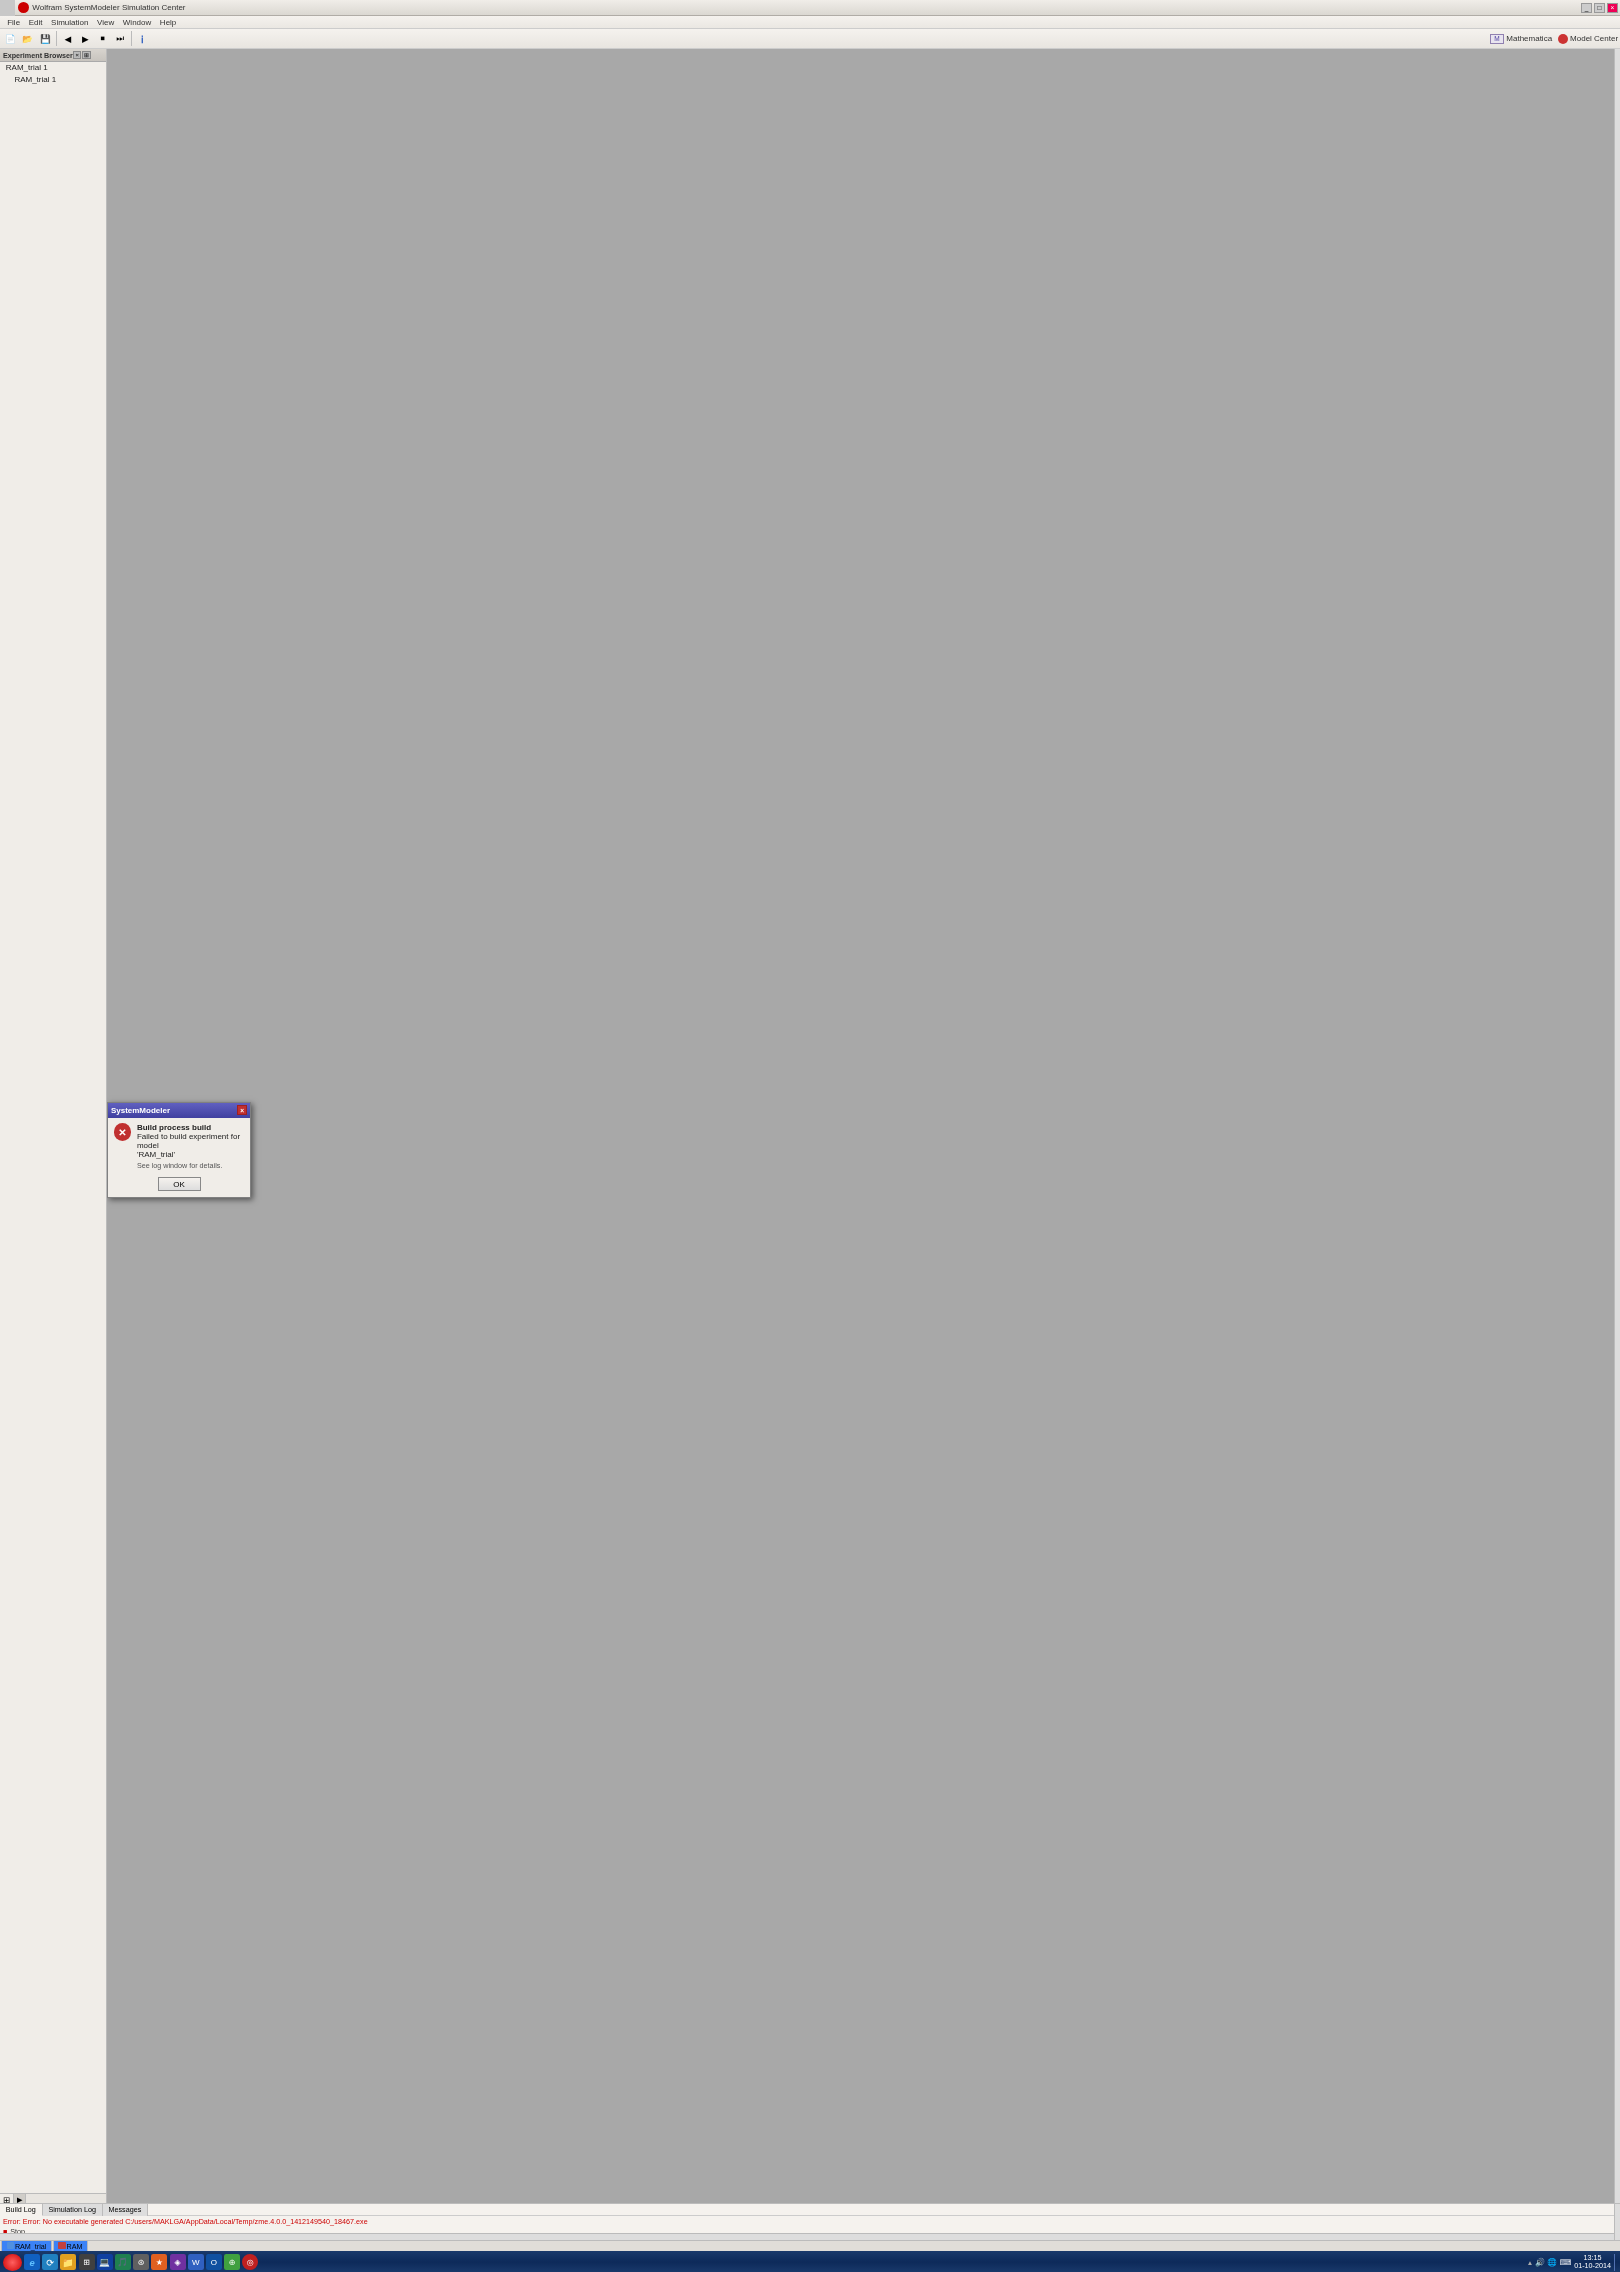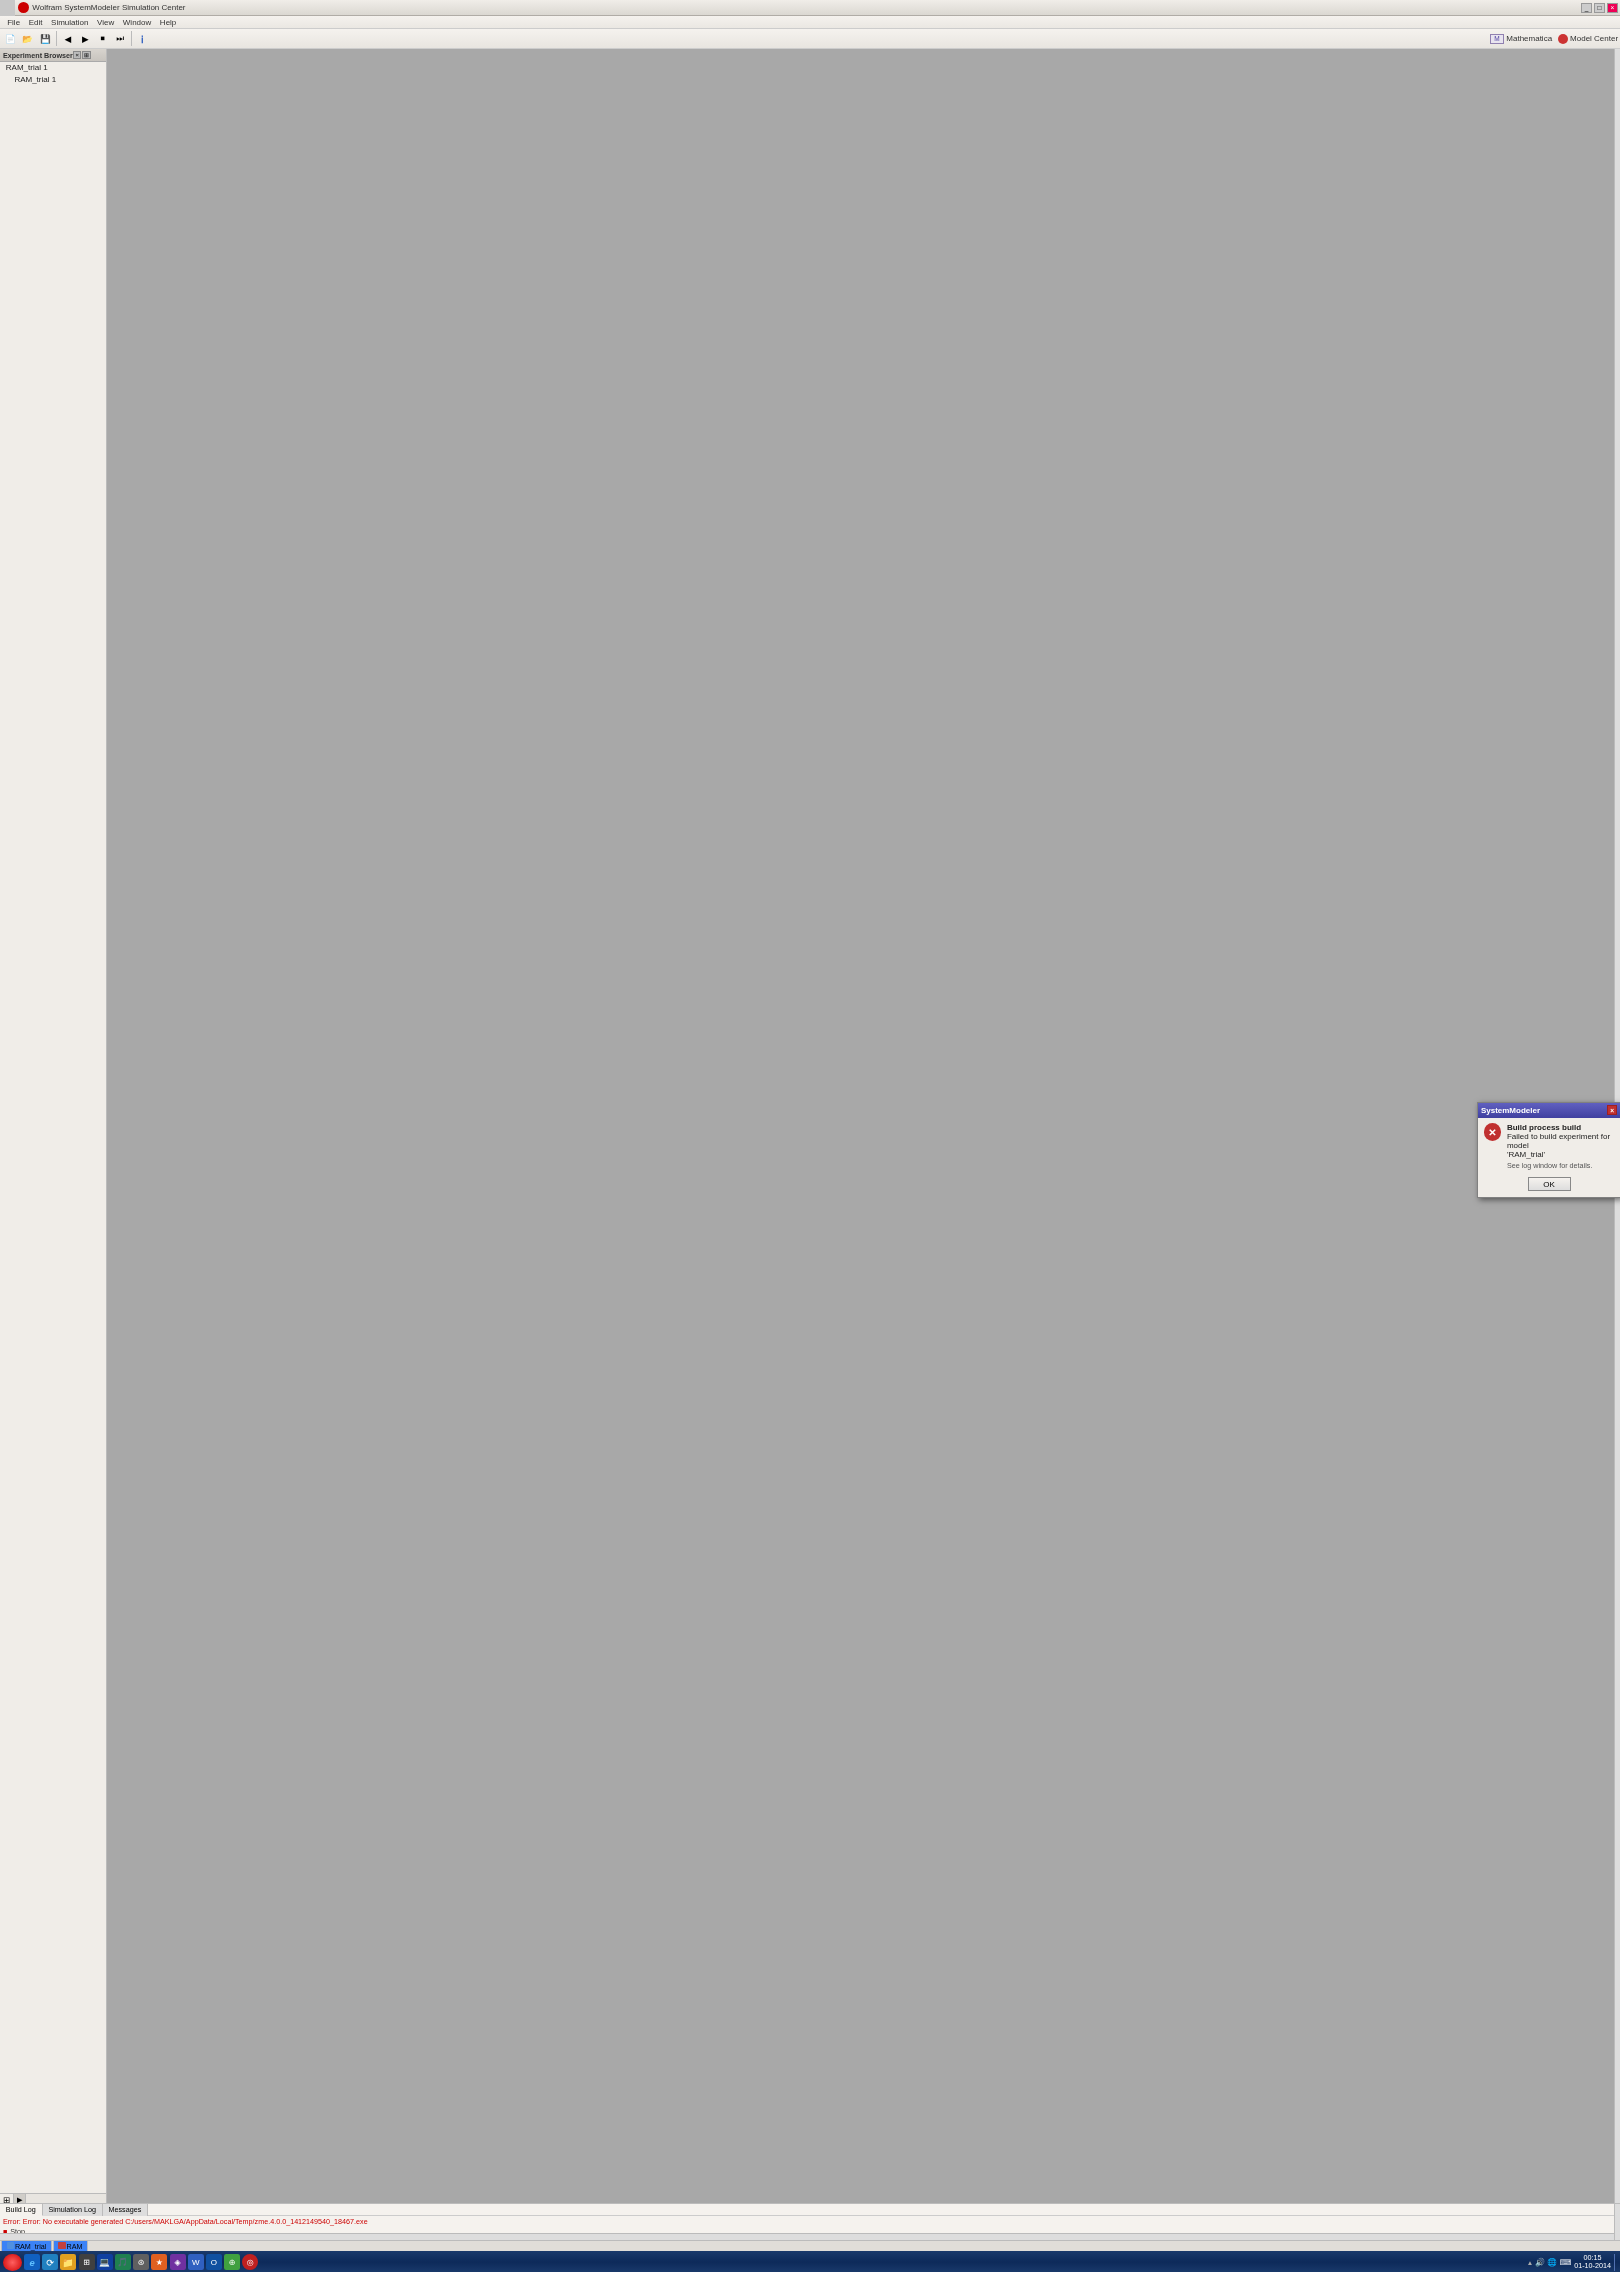--- a/index.html
+++ b/index.html
@@ -272,23 +272,22 @@
       color: white;
       line-height: 1.2;
     }
 
     
     .dialog-overlay {
       position: absolute;
       top: 0; left: 0; right: 0; bottom: 0;
       display: flex;
       align-items: center;
-      justify-content: flex-end;
+      justify-content: flex-start;
       z-index: 100;
-      margin-left: 28px;
     }
     .dialog-box {
       width: 144px;
       background: #f0ede8;
       border: 1.4px solid #808080;
       box-shadow: 2.2px 2.2px 5.8px rgba(0,0,0,0.5);
       font-size: 8px;
     }
     .dialog-title-bar {
       height: 14.4px;
@@ -539,19 +538,19 @@
   <div class="taskbar-icon red" style="font-size:8px; color:white;">◎</div>
 
   <div class="taskbar-right">
     <div style="display:flex; gap:2.2px; align-items:center;">
       <span style="color:#aaa; font-size:6.5px;">▲</span>
       <span style="font-size:8px;">🔊</span>
       <span style="font-size:8px;">🌐</span>
       <span style="font-size:8px;">⌨</span>
     </div>
     <div class="taskbar-clock">
-      <span>00:15</span>
+      <span>13:15</span>
       <span>01-10-2014</span>
     </div>
     <span style="width:4.3px; height:17.3px; border-left:0.7px solid #5070b0; display:inline-block;"></span>
   </div>
 </div>
 
 
 </body></html>

